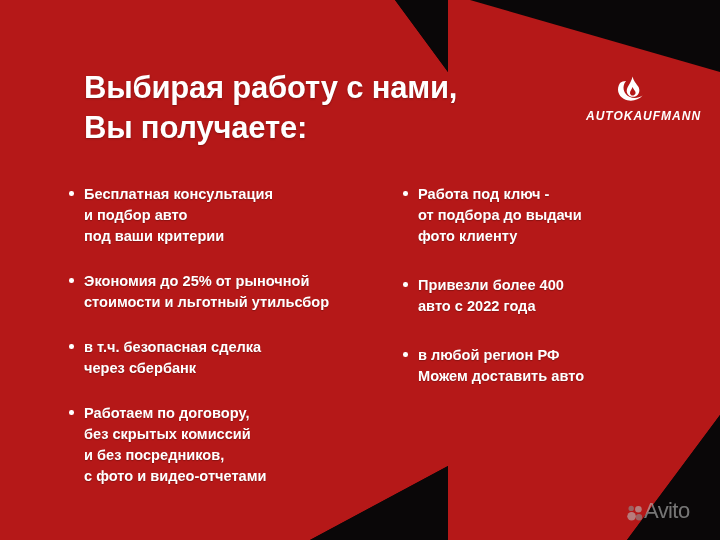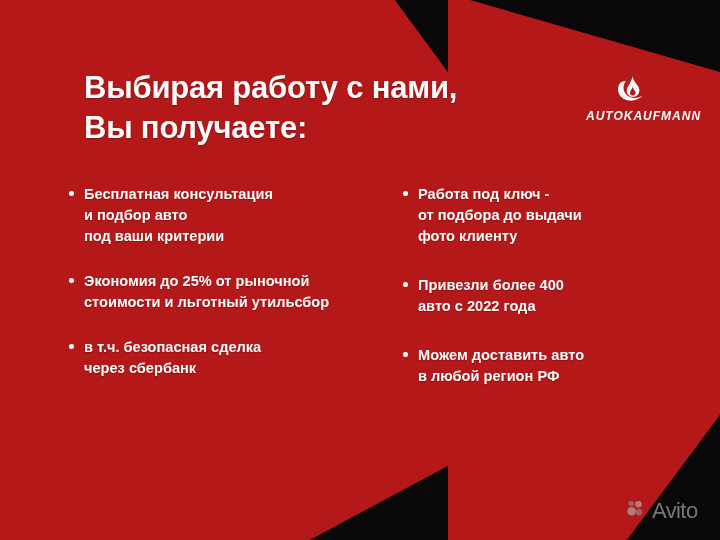--- a/index.html
+++ b/index.html
@@ -107,22 +107,22 @@
 
   
   .col-right .bullet { margin-bottom: 28px; }
 
   
   .avito {
     position: absolute;
     left: 627px;
     top: 500px;
     display: flex;
-    align-items: flex-start;
-    gap: 8px;
+    align-items: flex-end;
+    gap: 0;
     opacity: 0.62;
   }
   .avito-mark { width: 17px; height: 17px; display: block; }
   .avito-word {
     color: #b9b9b9;
     font-size: 22px;
     font-weight: normal;
     letter-spacing: -0.6px;
     line-height: 1;
   }
@@ -200,42 +200,49 @@
         <span class="line">Экономия до 25% от рыночной</span>
         <span class="line">стоимости и льготный утильсбор</span>
       </p>
 
       <p class="bullet">
         <span class="dot"></span>
         <span class="line">в т.ч. безопасная сделка</span>
         <span class="line">через сбербанк</span>
       </p>
 
+      <p class="bullet">
+        <span class="dot"></span>
+        <span class="line">Работаем по договору,</span>
+        <span class="line">без скрытых комиссий</span>
+        <span class="line">и без посредников,</span>
+        <span class="line">с фото и видео-отчетами</span>
+      </p>
 
     </div>
 
     <div class="col col-right">
 
       <p class="bullet">
         <span class="dot"></span>
         <span class="line">Работа под ключ -</span>
         <span class="line">от подбора до выдачи</span>
         <span class="line">фото клиенту</span>
       </p>
 
       <p class="bullet">
         <span class="dot"></span>
         <span class="line">Привезли более 400</span>
         <span class="line">авто с 2022 года</span>
       </p>
 
       <p class="bullet">
         <span class="dot"></span>
+        <span class="line">в любой регион РФ</span>
         <span class="line">Можем доставить авто</span>
-        <span class="line">в любой регион РФ</span>
       </p>
 
     </div>
   </div>
 
   <div class="avito">
     <svg class="avito-mark" viewBox="0 0 17 17">
       <circle cx="4.6" cy="11.2" r="4.3" fill="#b9b9b9"></circle>
       <circle cx="12.0" cy="12.3" r="3.2" fill="#8e8e8e"></circle>
       <circle cx="4.2" cy="3.4" r="2.7" fill="#8e8e8e"></circle>

